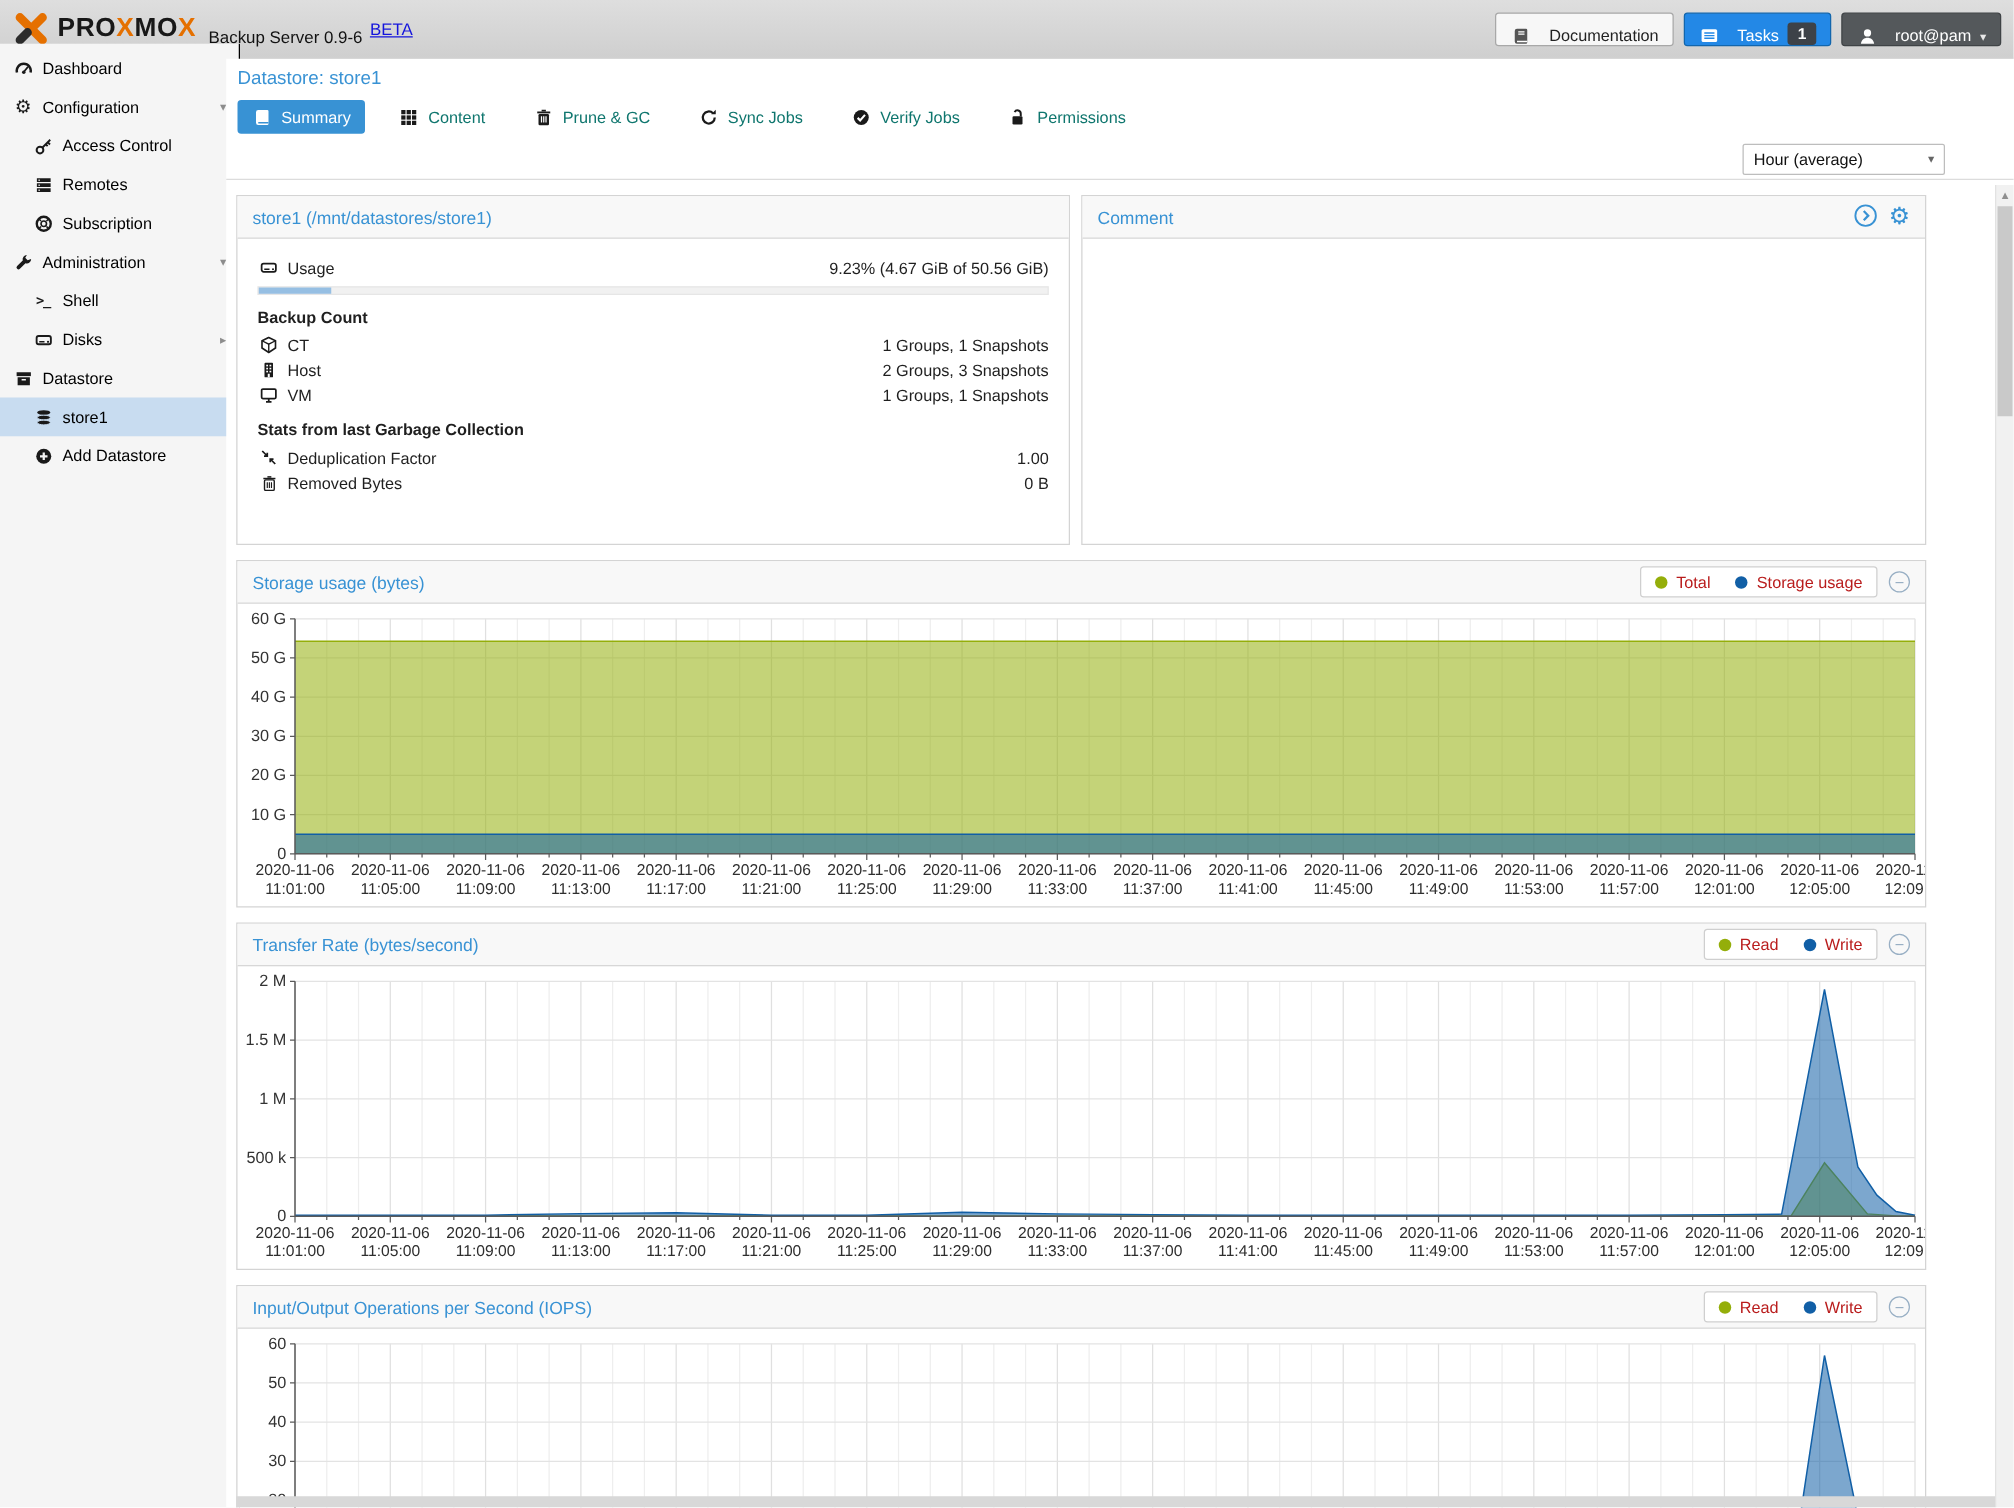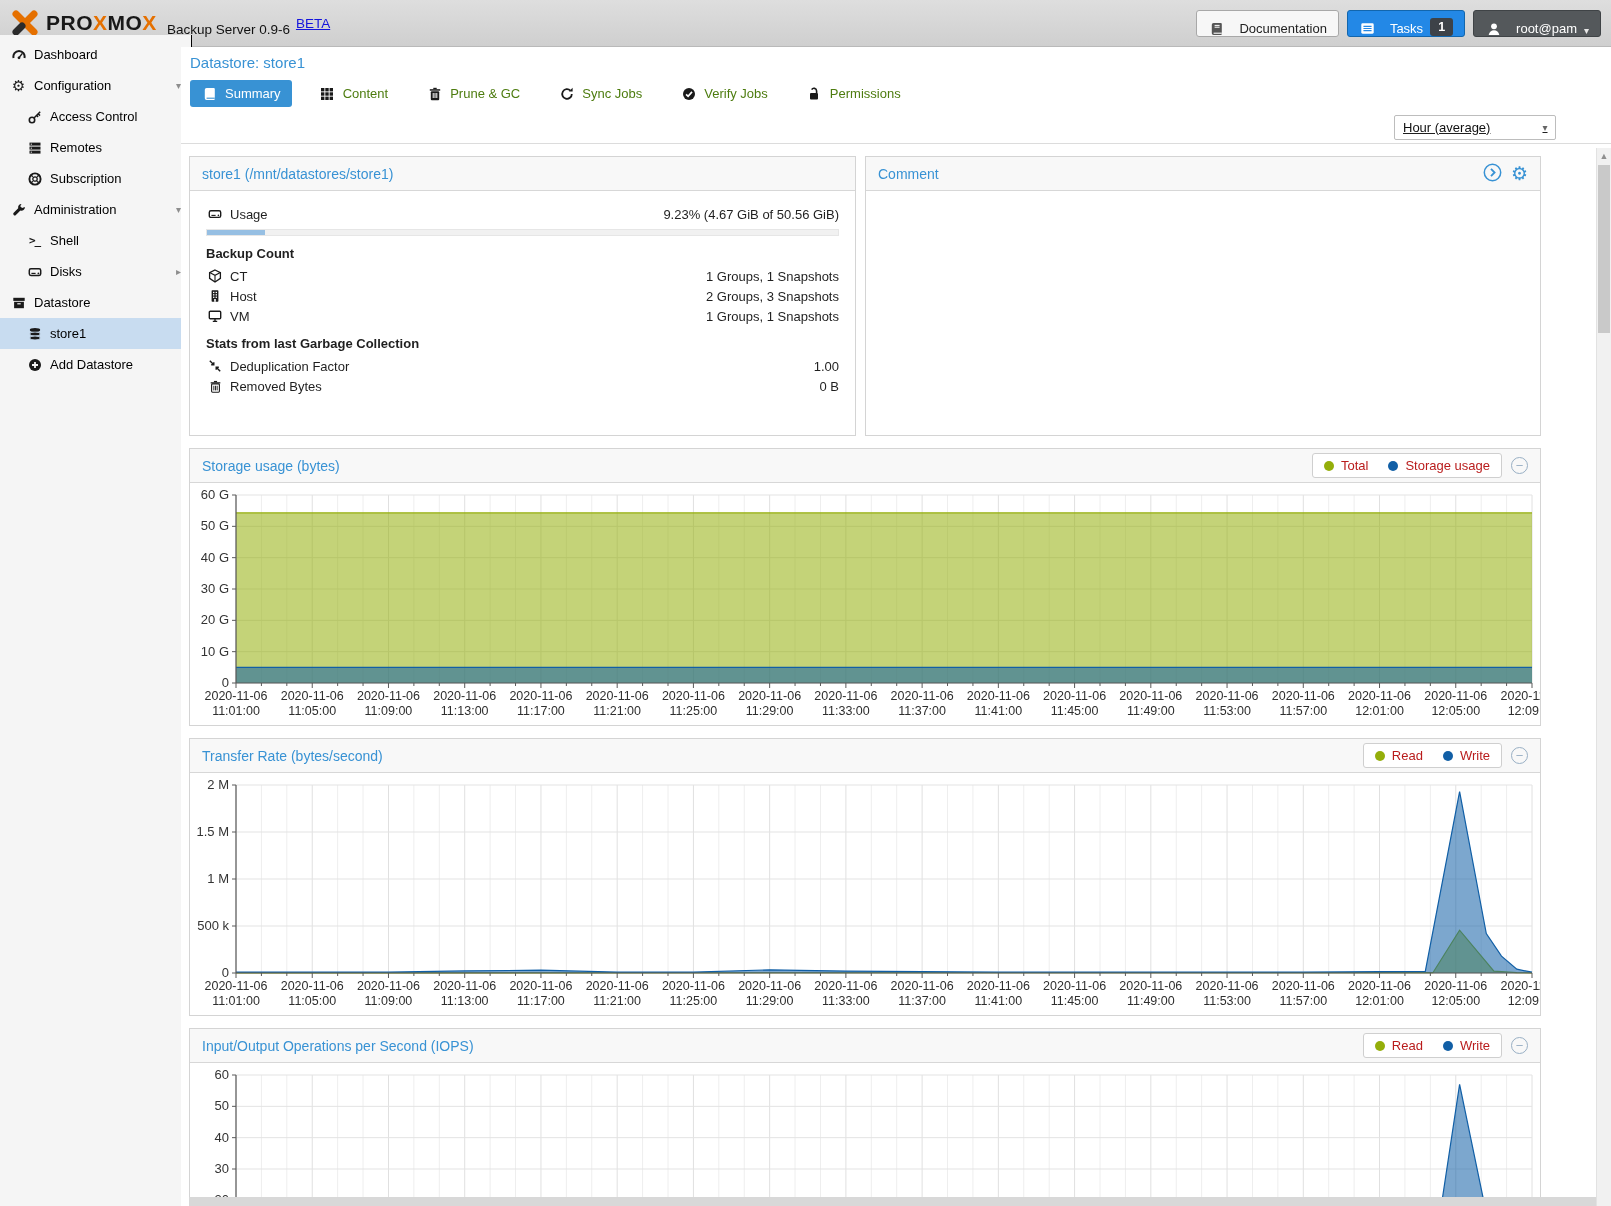--- a/index.html
+++ b/index.html
@@ -31,25 +31,25 @@
   .nav-icon { width:17px; display:inline-flex; justify-content:center; margin-right:7px; color:#1a1a1a; }
   .nav-label { font-size:13px; }
   .expander { margin-left:auto; margin-right:10px; color:#8d8d8d; font-size:10px; }
   .gear-char { font-size:15px; line-height:1; }
   .term-char { font-family:"DejaVu Sans Mono", monospace; font-weight:bold; font-size:11px; letter-spacing:-1px; }
 
   
   .main { position:absolute; left:181px; top:47px; right:0; bottom:0; background:#fff; }
   .page-title { margin:7px 0 0 9px; font-size:15px; color:#3892d4; }
   .tabbar { margin:9px 0 0 9px; display:flex; gap:16px; height:27px; }
-  .tab { display:flex; align-items:center; gap:7px; padding:0 11px; border-radius:3px; cursor:pointer; color:#4d7c0f; }
+  .tab { display:flex; align-items:center; gap:7px; padding:0 11px; border-radius:3px; cursor:pointer; color:#0f766e; }
   .tab .nav-icon { margin-right:0; }
   .tab.active { background:#3892d4; color:#fff; }
   .tab.active .nav-icon { color:#fff; }
-  .toolbar { height:33px; margin-top:4px; border-bottom:1px solid #dcdcdc; display:flex; align-items:center; justify-content:flex-end; padding-right:55px;text-decoration:underline; }
+  .toolbar { height:33px; margin-top:4px; border-bottom:1px solid #dcdcdc; display:flex; align-items:center; justify-content:flex-end; padding-right:55px; }
   .combo { width:162px; height:25px; border:1px solid #bdbdbd; border-radius:2px; background:#fff; display:flex; align-items:center; cursor:pointer; }
   .combo-text { flex:1; padding-left:8px; font-size:13px; color:#111; }
   .combo-trigger { width:20px; text-align:center; color:#666; font-size:10px; }
 
   .panels { padding:12px 70px 0 8px; }
   .row1 { display:flex; gap:9px; margin-bottom:12px; }
   .panel { border:1px solid #d4d4d4; background:#fff; }
   .panel-hd { background:#f8f8f8; border-bottom:1px solid #d7d7d7; padding:0 12px; height:34px; display:flex; align-items:center; }
   .panel-title { font-size:14px; color:#3892d4; }
   .hd-tools { margin-left:auto; display:flex; align-items:center; gap:9px; color:#3892d4; }

